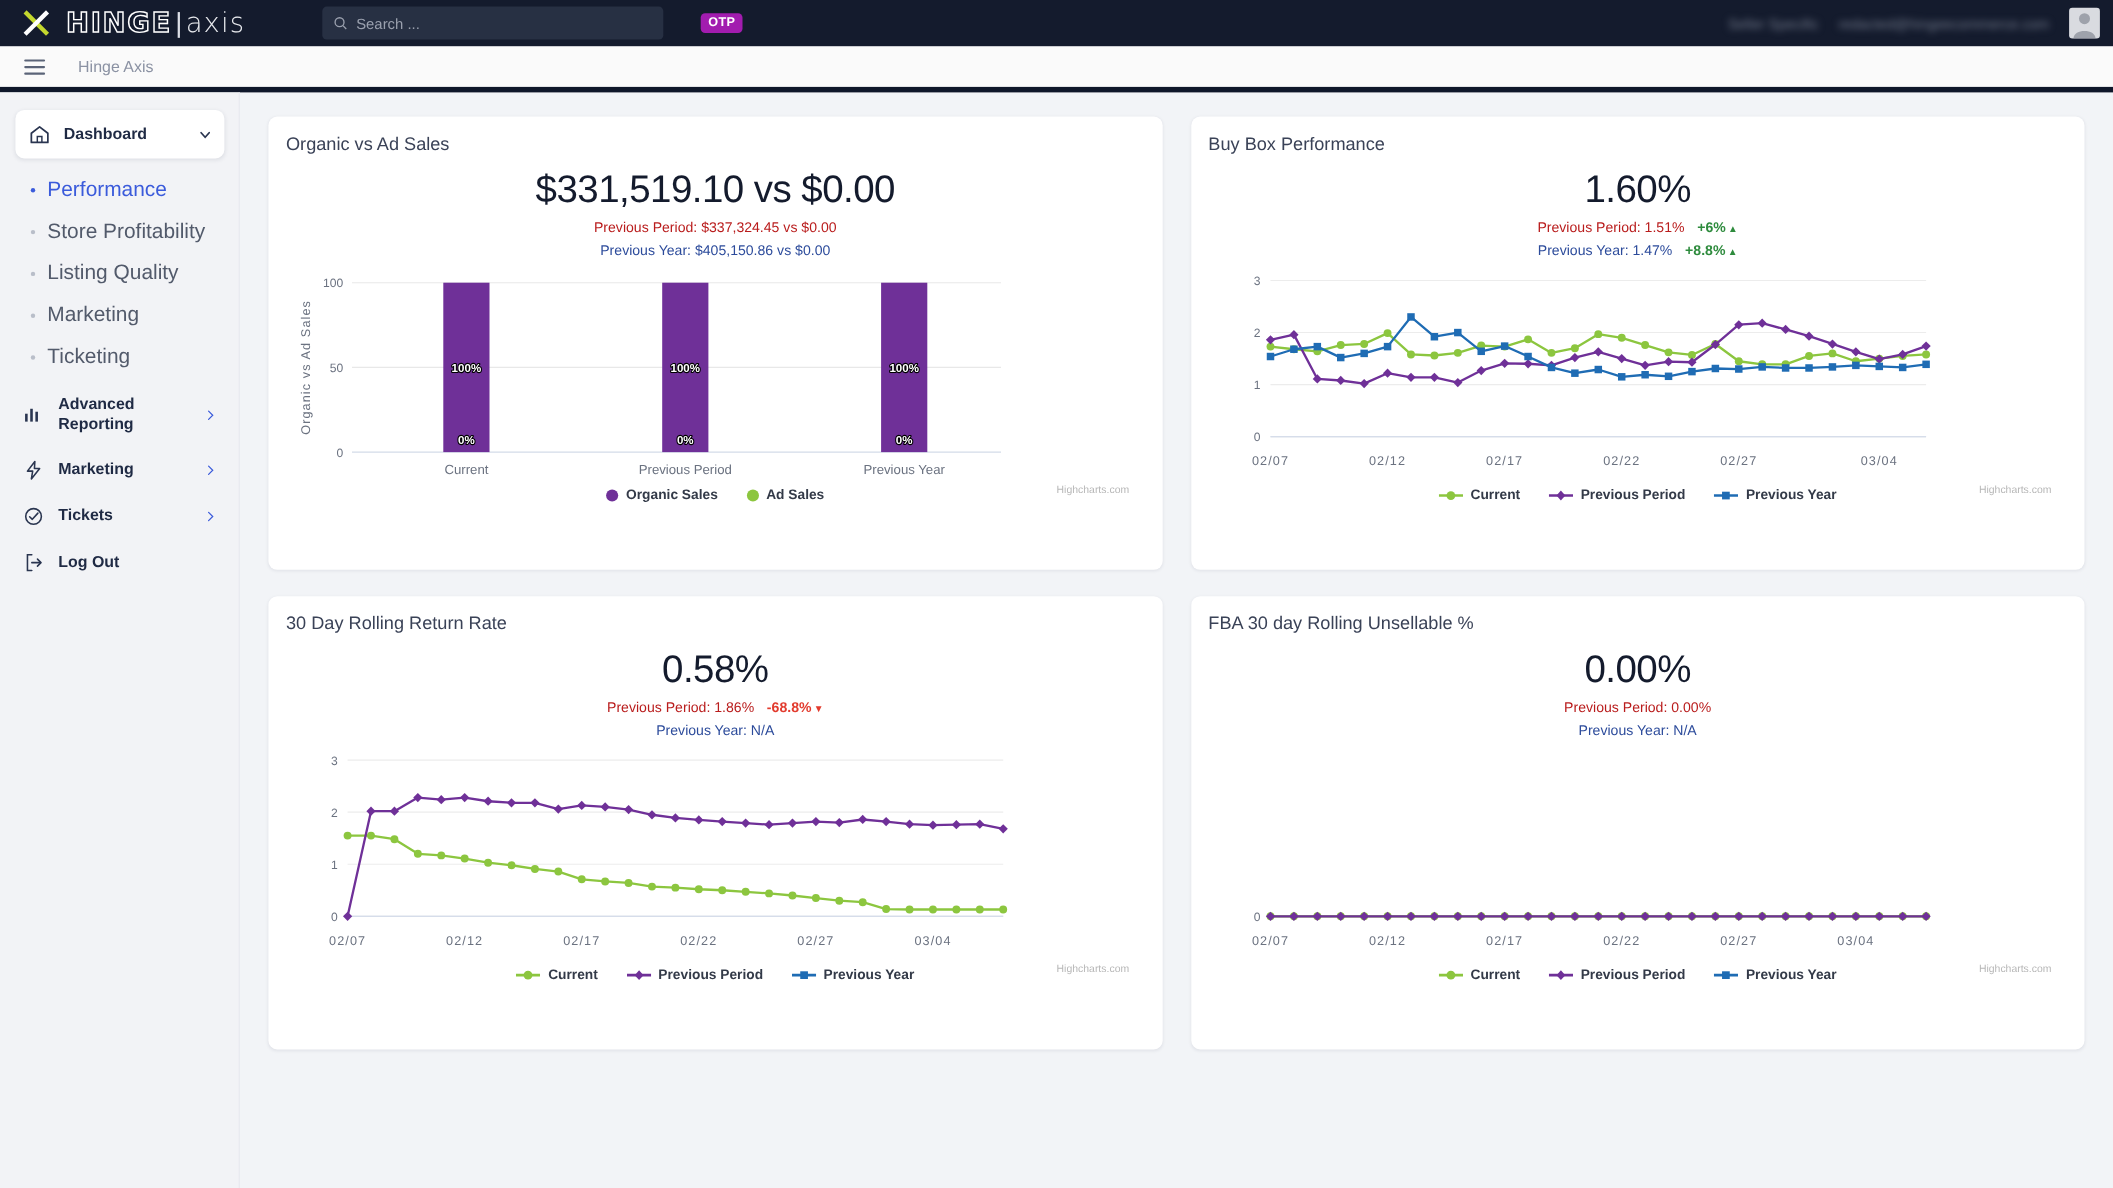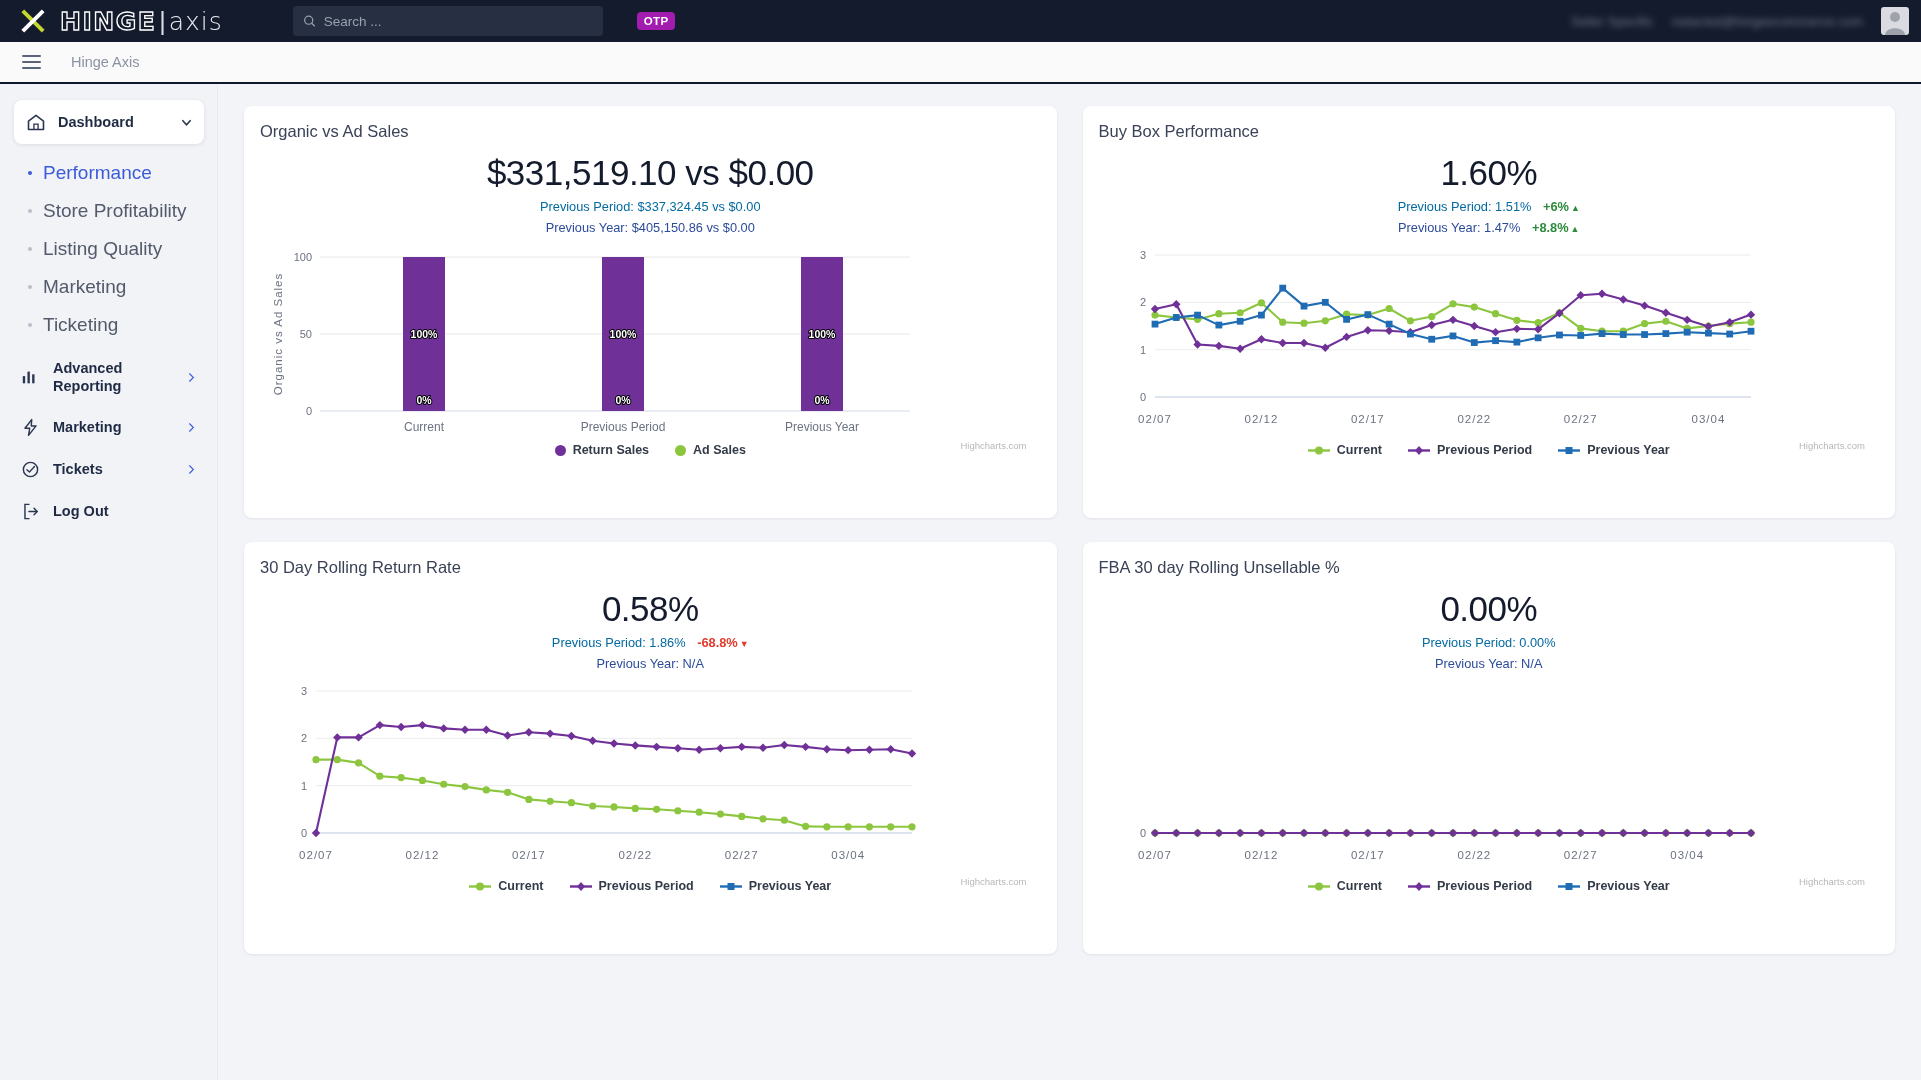--- a/index.html
+++ b/index.html
@@ -55,21 +55,21 @@
     color: #6e7687; font-size: 13px; filter: blur(3.4px);
     user-select: none; white-space: nowrap;
   }
   .avatar {
     width: 28px; height: 28px; border-radius: 3px; background: #d9dbe0;
     display: flex; align-items: flex-end; justify-content: center; overflow: hidden;
   }
 
   
   .crumbbar {
-    height: 42px; background: #fafafa; border-bottom: 2px solid #0f172a;
+    height: 42px; background: #fafafa; border-bottom: 5px solid #0f172a;
     display: flex; align-items: center; gap: 30px; padding: 0 22px;
   }
   .hamburger { display: flex; flex-direction: column; gap: 4px; cursor: pointer; }
   .hamburger span { width: 19px; height: 2px; background: #5b6478; border-radius: 2px; }
   .crumb-text { color: #8b92a3; font-size: 14.5px; }
 
   
   .body-wrap { display: flex; height: calc(1080px - 84px); }
 
   
@@ -117,21 +117,21 @@
     background: #fff; border-radius: 8px; padding: 16px 16px 10px 16px;
     box-shadow: 0 1px 3px rgba(20,30,60,.08);
     height: 412px; position: relative;
   }
   .card-title { font-size: 16.5px; color: #3a4257; font-weight: 400; }
   .big-value {
     text-align: center; font-size: 35px; font-weight: 400; color: #141b2d;
     margin-top: 12px; letter-spacing: -.5px;
   }
   .cmp-line { text-align: center; font-size: 12.8px; margin-top: 6px; white-space: nowrap; }
-  .cmp-pp { color: #0369a1; }
+  .cmp-pp { color: #b91c1c; }
   .cmp-py { color: #2c4b9b; }
   .delta-up { color: #2e8b3d; font-weight: 700; margin-left: 8px; }
   .delta-down { color: #e23b2e; font-weight: 700; margin-left: 8px; }
   .tri { font-size: 9px; margin-left: 2px; }
 
   .chart-area { position: relative; margin-top: 10px; }
   .hc-credit {
     position: absolute; right: 14px; bottom: 6px;
     font-size: 9.5px; color: #b7b7b7; font-family: "Liberation Sans", sans-serif;
   }
@@ -313,21 +313,21 @@
             <text class="cat-txt" x="363" y="186" text-anchor="middle">Previous Period</text>
             <rect x="541" y="12" width="42" height="154" fill="#6f3098"></rect>
             <text class="bar-lbl" x="562" y="93" text-anchor="middle">100%</text>
             <text class="bar-lbl" x="562" y="159" text-anchor="middle">0%</text>
             <text class="cat-txt" x="562" y="186" text-anchor="middle">Previous Year</text>
           </svg>
 
           <div class="legend">
             <div class="legend-item">
               <span class="lg-dot" style="background:#6f3098"></span>
-              <span class="ltext">Return Sales</span>
+              <span class="ltext">Organic Sales</span>
             </div>
             <div class="legend-item">
               <span class="lg-dot" style="background:#8cc63f"></span>
               <span class="ltext">Ad Sales</span>
             </div>
           </div>
           <div class="hc-credit">Highcharts.com</div>
         </div>
       </div>
 

